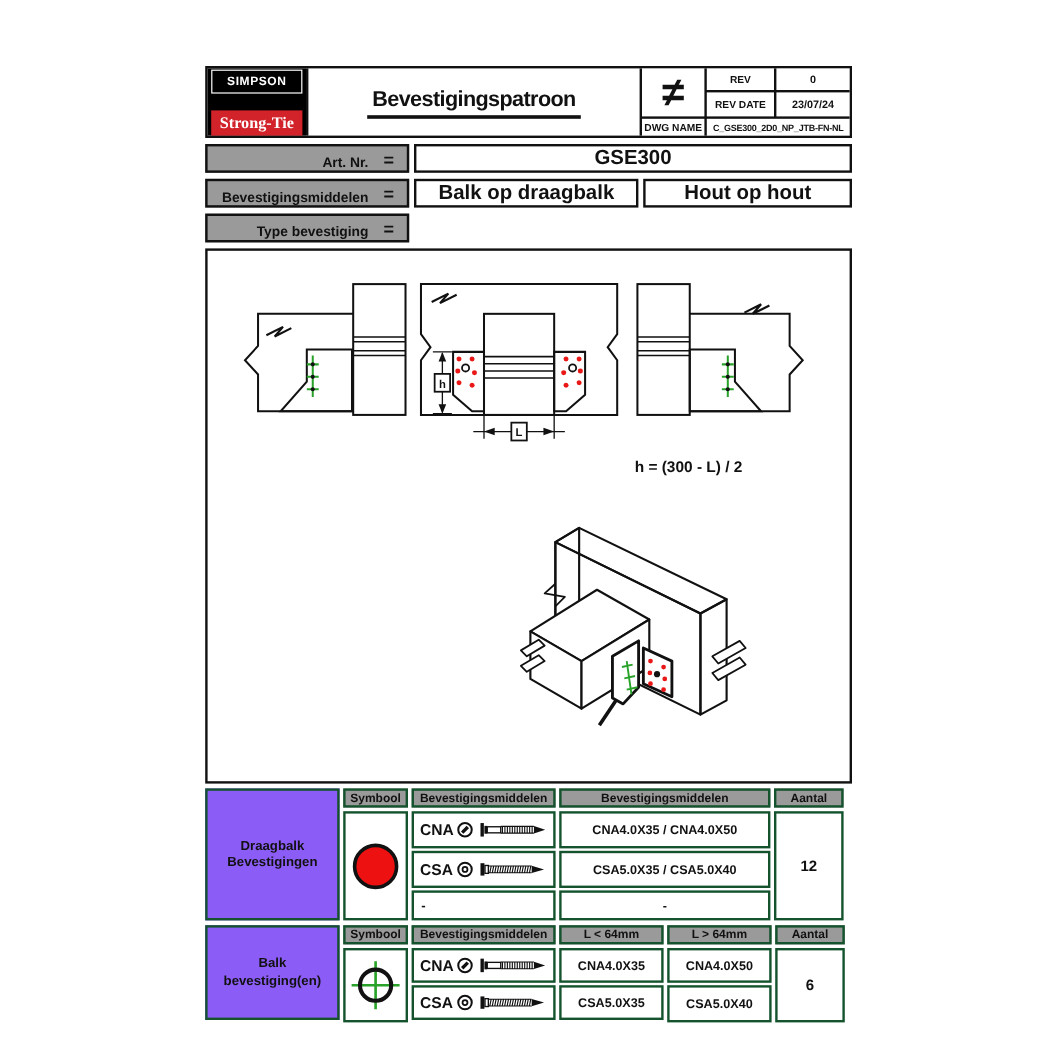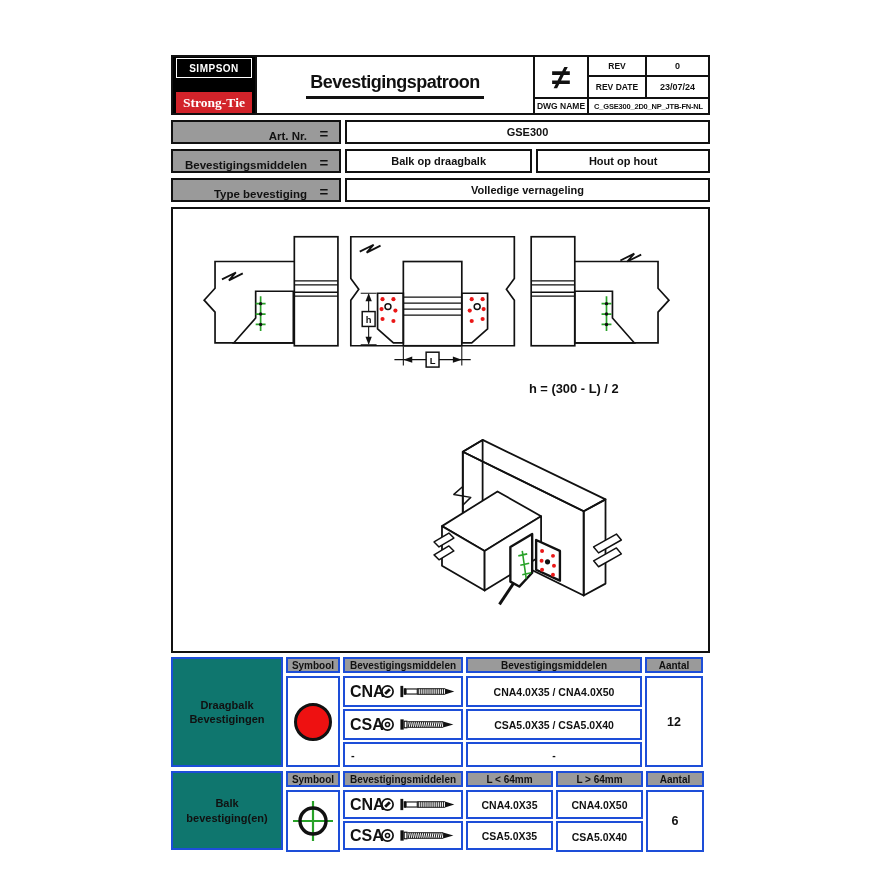--- a/index.html
+++ b/index.html
@@ -19,44 +19,44 @@
   .neq{grid-row:1/3;font-size:34px;line-height:1;}
   .rv-s{font-size:8.5px;}
   .rv-v{font-size:9px;}
   .dwg-v{grid-column:2/4;font-size:7.5px;letter-spacing:-.2px;}
 
   
   .info-row{display:flex;margin-top:5px;height:24px;}
   .info-row .lbl{width:170px;background:#9a9a9a;border:2px solid #111;box-sizing:border-box;display:flex;align-items:flex-end;justify-content:flex-end;padding-right:8px;gap:10px;font-size:11.5px;}
   .info-row .eq{font-size:15px;font-weight:900;width:14px;text-align:center;}
   .info-row .vals{flex:1;display:flex;gap:4px;margin-left:4px;}
-  .info-row .val{flex:1;border:2px solid #111;box-sizing:border-box;display:flex;align-items:center;justify-content:center;font-size:11px;}
+  .info-row .val{flex:1;border:2px solid #111;box-sizing:border-box;display:flex;align-items:center;justify-content:center;font-size:17px;}
   .info-row .val.w2{flex:1.08;}
 
   
   .draw{margin-top:5px;height:446px;}
   .draw svg{display:block;width:100%;height:100%;}
   svg text{font-family:"Liberation Sans","DejaVu Sans",sans-serif;}
 
   
   .tbl{display:flex;gap:3px;margin-top:4px;}
-  .cell{border:2px solid #1d4ed8;box-sizing:border-box;background:#fff;display:flex;align-items:center;justify-content:center;}
-  .grey{background:#0f766e;}
+  .cell{border:2px solid #14532d;box-sizing:border-box;background:#fff;display:flex;align-items:center;justify-content:center;}
+  .grey{background:#8b5cf6;}
   .col{display:flex;flex-direction:column;}
   .col .hd{height:16px;font-size:10px;background:#9a9a9a;}
   .gap3{margin-top:3px;}
   .gap2{margin-top:2px;}
   .rowlabel{width:112px;font-size:11px;text-align:center;line-height:1.3;padding:0 6px;}
   .c-sym{width:54px;}
   .c-mid{width:120px;}
   .c-val{width:176px;}
   .c-v2{width:87px;}
   .c-amt{width:58px;}
   .fast-row{justify-content:flex-start;padding-left:5px;gap:4px;}
-  .fname{font-size:16px;width:26px;}
+  .fname{font-size:13px;width:26px;}
   .vtxt{font-size:10.5px;}
   .amt{font-size:12.5px;}
   .dash-l{justify-content:flex-start;padding-left:6px;font-size:11px;}
   .red-dot{width:38px;height:38px;border-radius:50%;background:#ee1111;border:3px solid #111;box-sizing:border-box;}
 </style>
 </head>
 <body>
 
 <div class="doc">
 
@@ -96,23 +96,20 @@
     <div class="vals">
       <div class="val w2">Balk op draagbalk</div>
       <div class="val">Hout op hout</div>
     </div>
   </div>
   <div class="info-row">
     <div class="lbl">
       <span>Type bevestiging</span>
       <span class="eq">=</span>
     </div>
-    <div class="vals">
-        <div class="val">Volledige vernageling</div>
-      </div>
   </div>
 
   <div class="draw box">
     <svg viewBox="0 0 539 446">
       <g stroke="#111" stroke-width="1.7" fill="none">
 
         <g>
           <path d="M122,53 H42 V80 L31,92 L42,104 V135 H122"></path>
           <rect x="122" y="28" width="44" height="110"></rect>
           <path stroke-width="1.3" d="M122,72.5 H166 M122,76.5 H166 M122,84 H166 M122,88 H166"></path>

